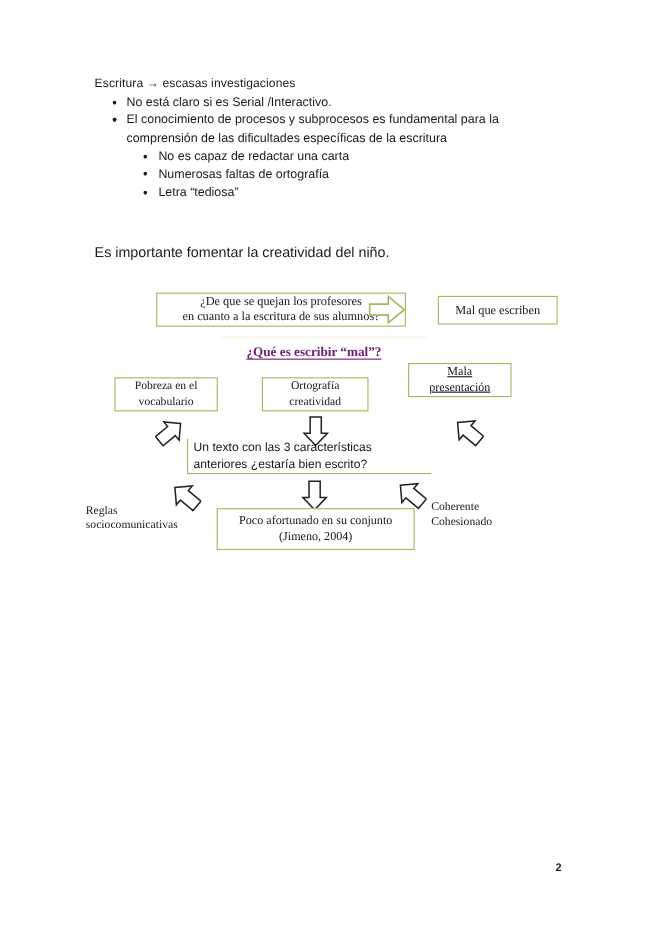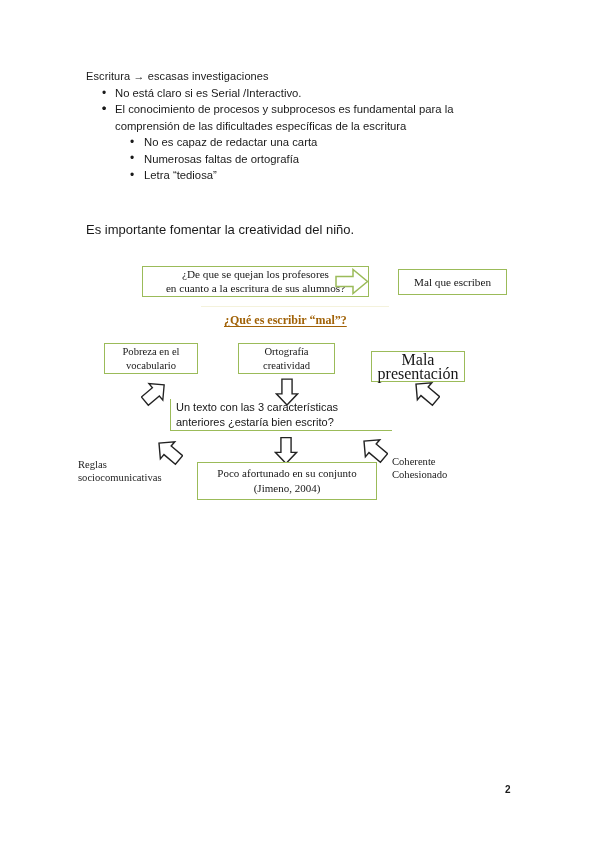--- a/index.html
+++ b/index.html
@@ -119,22 +119,22 @@
   }
   #box-pobreza {
     left: 104px; top: 343px; width: 94px; height: 31px;
     font-size: 10.6px; line-height: 13.4px; text-align: center;
   }
   #box-ortografia {
     left: 238px; top: 343px; width: 97px; height: 31px;
     font-size: 10.6px; line-height: 13.4px;
   }
   #box-presentacion {
-    left: 371px; top: 351px; width: 94px; height: 31px;
-    font-size: 16px; line-height: 13.4px;
+    left: 371px; top: 330px; width: 94px; height: 31px;
+    font-size: 11px; line-height: 13.4px; text-decoration: underline;
   }
   #box-conjunto {
     left: 197px; top: 462px; width: 180px; height: 38px;
     font-size: 11px; line-height: 14.6px;
   }
 
   
   #box-untexto {
     position: absolute;
     left: 170px; top: 399px; width: 222px; height: 32px;
@@ -148,21 +148,21 @@
     color: #161616;
   }
 
   
   #heading-que-es {
     position: absolute;
     left: 224px; top: 313px;
     font-family: "Liberation Serif", serif;
     font-weight: bold;
     font-size: 12px;
-    color: #a16207;
+    color: #701a75;
     text-decoration: underline;
     text-underline-offset: 2px;
   }
   
   #rule-faint {
     position: absolute;
     left: 201px; top: 306px; width: 188px; height: 1px;
     background: #F4F2DC;
   }
 

